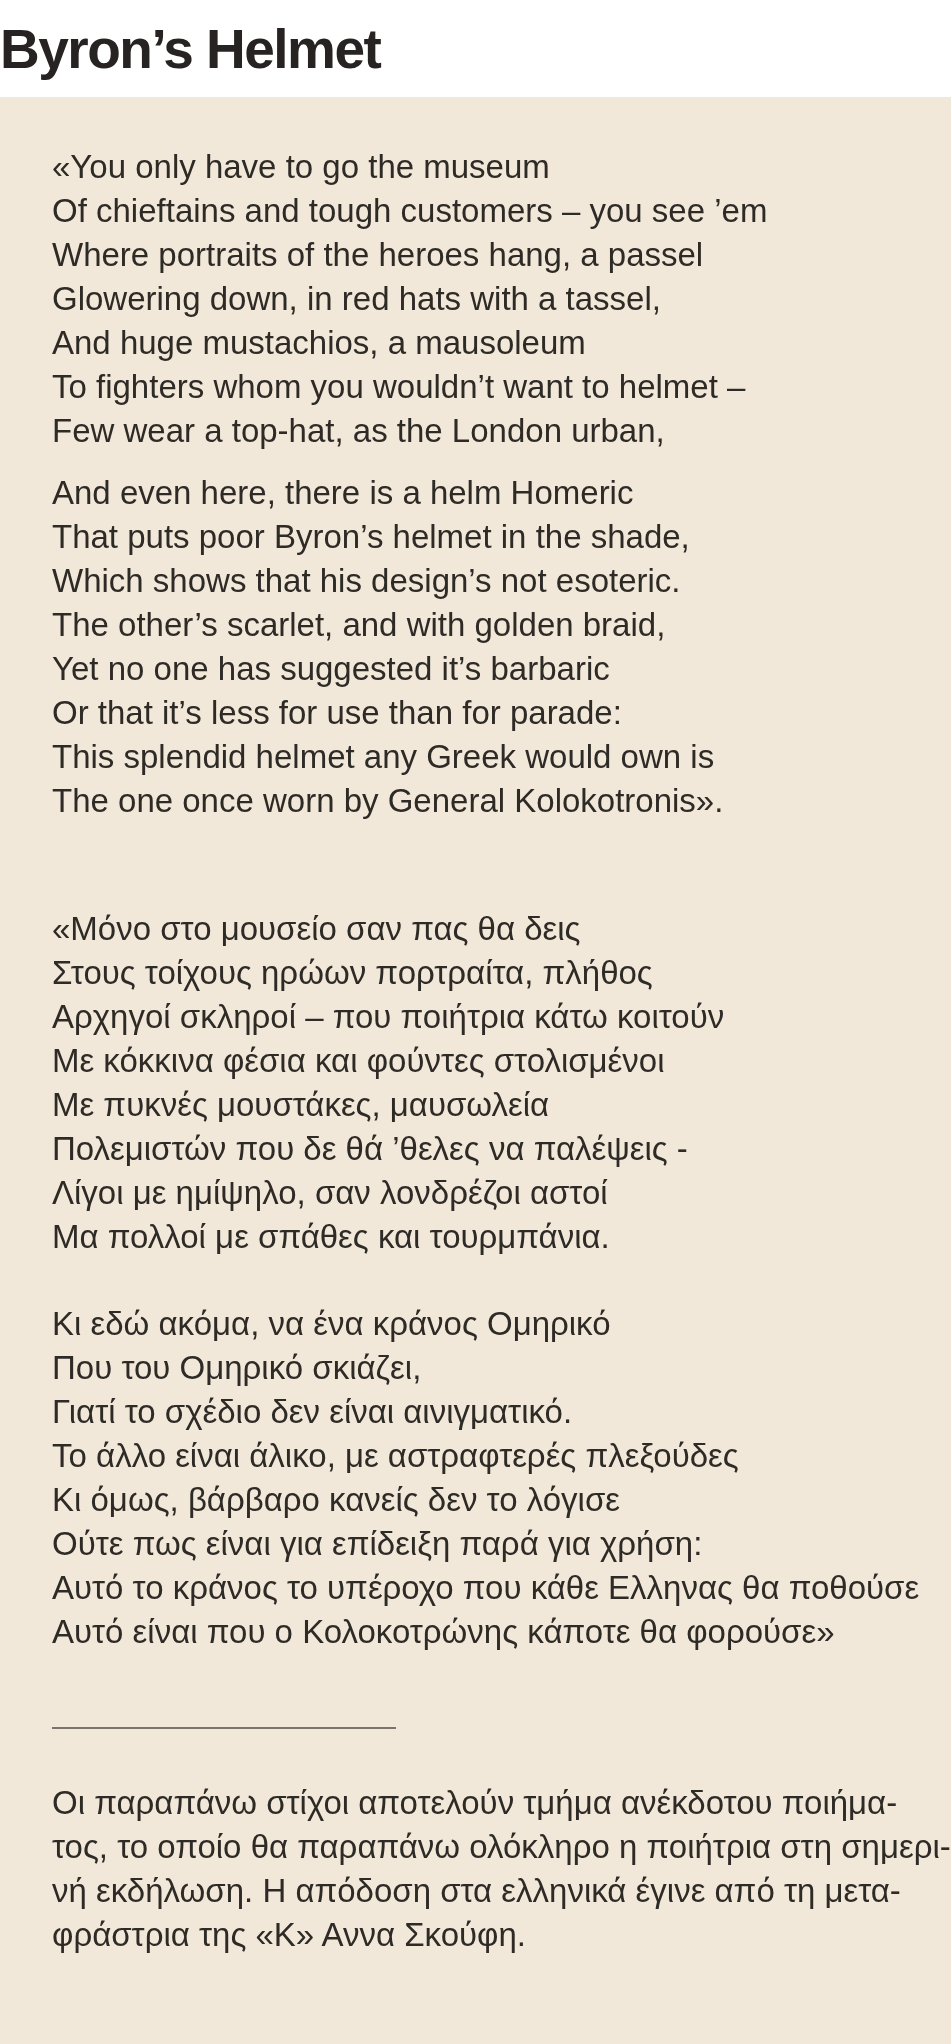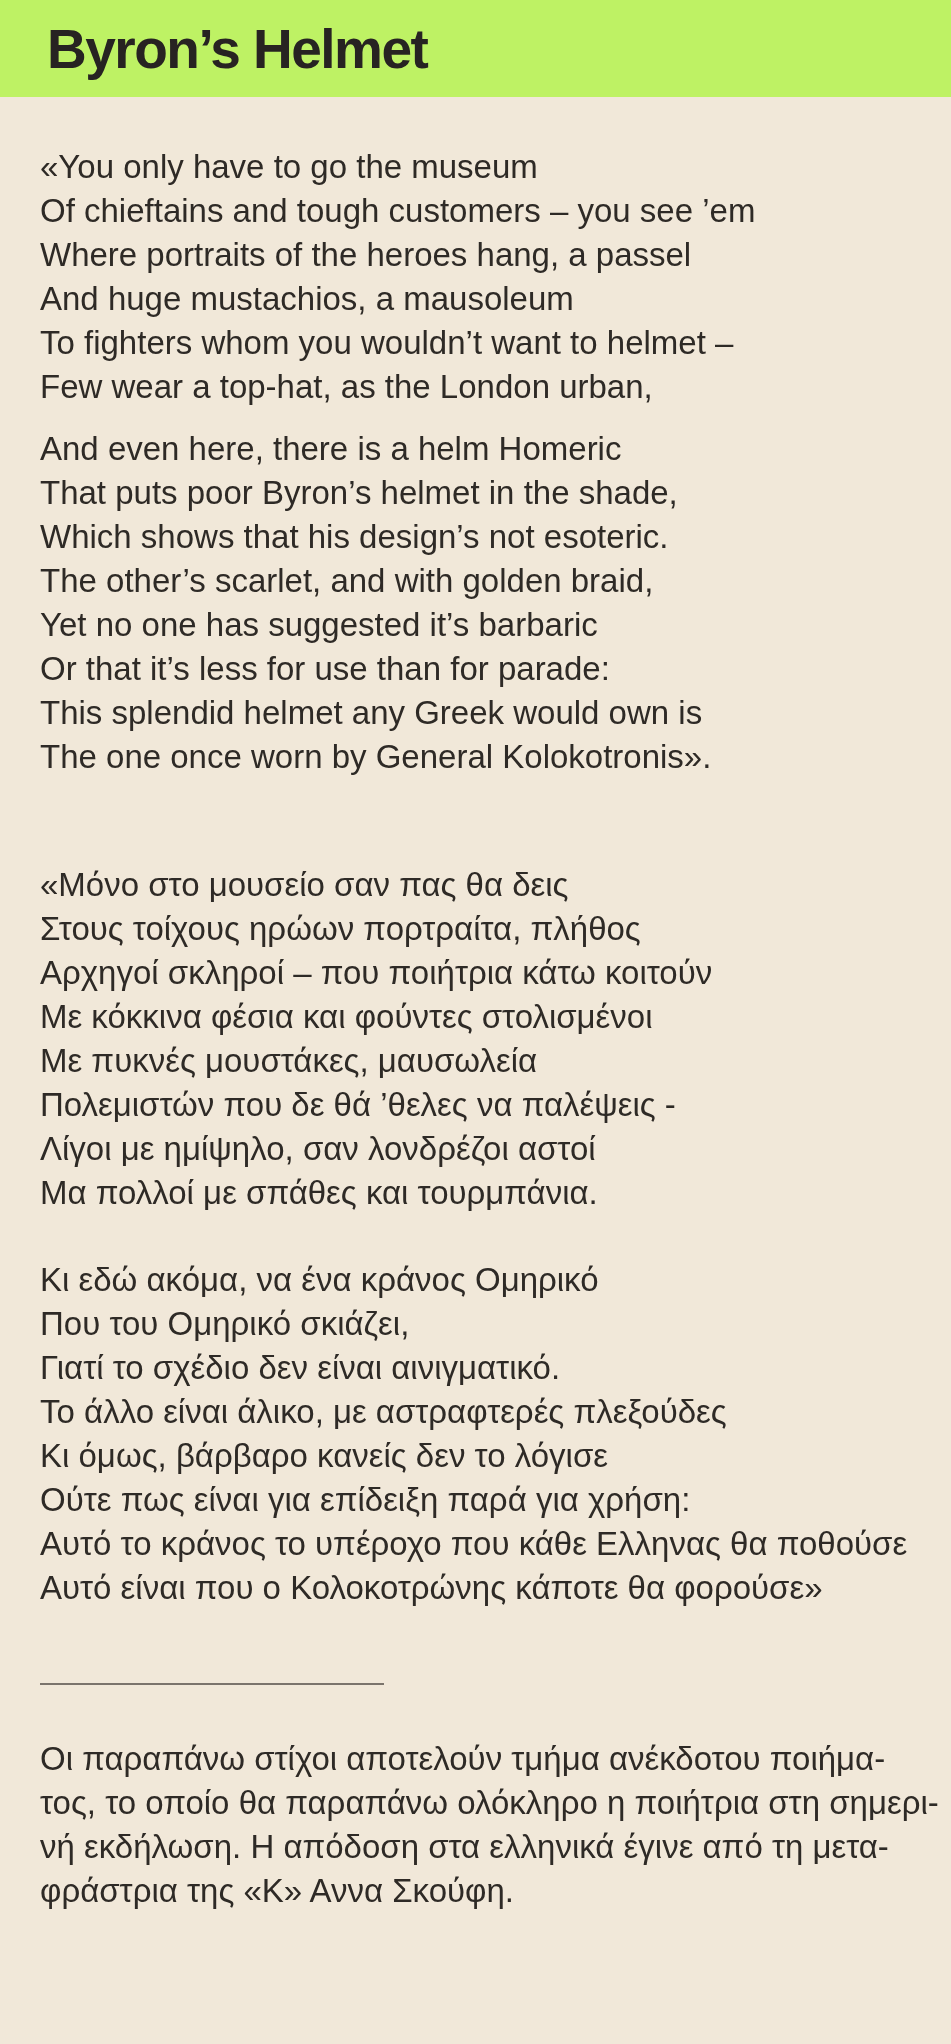--- a/index.html
+++ b/index.html
@@ -6,35 +6,34 @@
   body {
     width: 951px;
     height: 2044px;
     background: #f1e8d9;
     font-family: "Liberation Sans", sans-serif;
     color: #2e2a26;
     overflow: hidden;
   }
   .header {
     height: 97px;
-    background: #bef264;
+    background: #ffffff;
     display: flex;
     align-items: center;
-    padding-left: 47px;
     box-sizing: border-box;
   }
   .header h1 {
     margin: 0;
     font-size: 55px;
     font-weight: bold;
     letter-spacing: -1.5px;
     color: #272322;
   }
   main {
-    padding: 0 40px;
+    padding: 0 52px;
   }
   .stanza .line, .footnote .line {
     font-size: 33px;
     line-height: 44px;
     white-space: nowrap;
     color: #2e2a26;
   }
   .stanza-en1 { margin-top: 48px; }
   .stanza-en2 { margin-top: 18px; }
   .stanza-el1 { margin-top: 84px; }
@@ -52,20 +51,21 @@
 
 <div class="header">
   <h1>Byron’s Helmet</h1>
 </div>
 
 <main>
   <section class="stanza stanza-en1">
       <div class="line">«You only have to go the museum</div>
       <div class="line">Of chieftains and tough customers – you see ’em</div>
       <div class="line">Where portraits of the heroes hang, a passel</div>
+      <div class="line">Glowering down, in red hats with a tassel,</div>
       <div class="line">And huge mustachios, a mausoleum</div>
       <div class="line">To fighters whom you wouldn’t want to helmet –</div>
       <div class="line">Few wear a top-hat, as the London urban,</div>
     </section>
 
   <section class="stanza stanza-en2">
       <div class="line">And even here, there is a helm Homeric</div>
       <div class="line">That puts poor Byron’s helmet in the shade,</div>
       <div class="line">Which shows that his design’s not esoteric.</div>
       <div class="line">The other’s scarlet, and with golden braid,</div>

